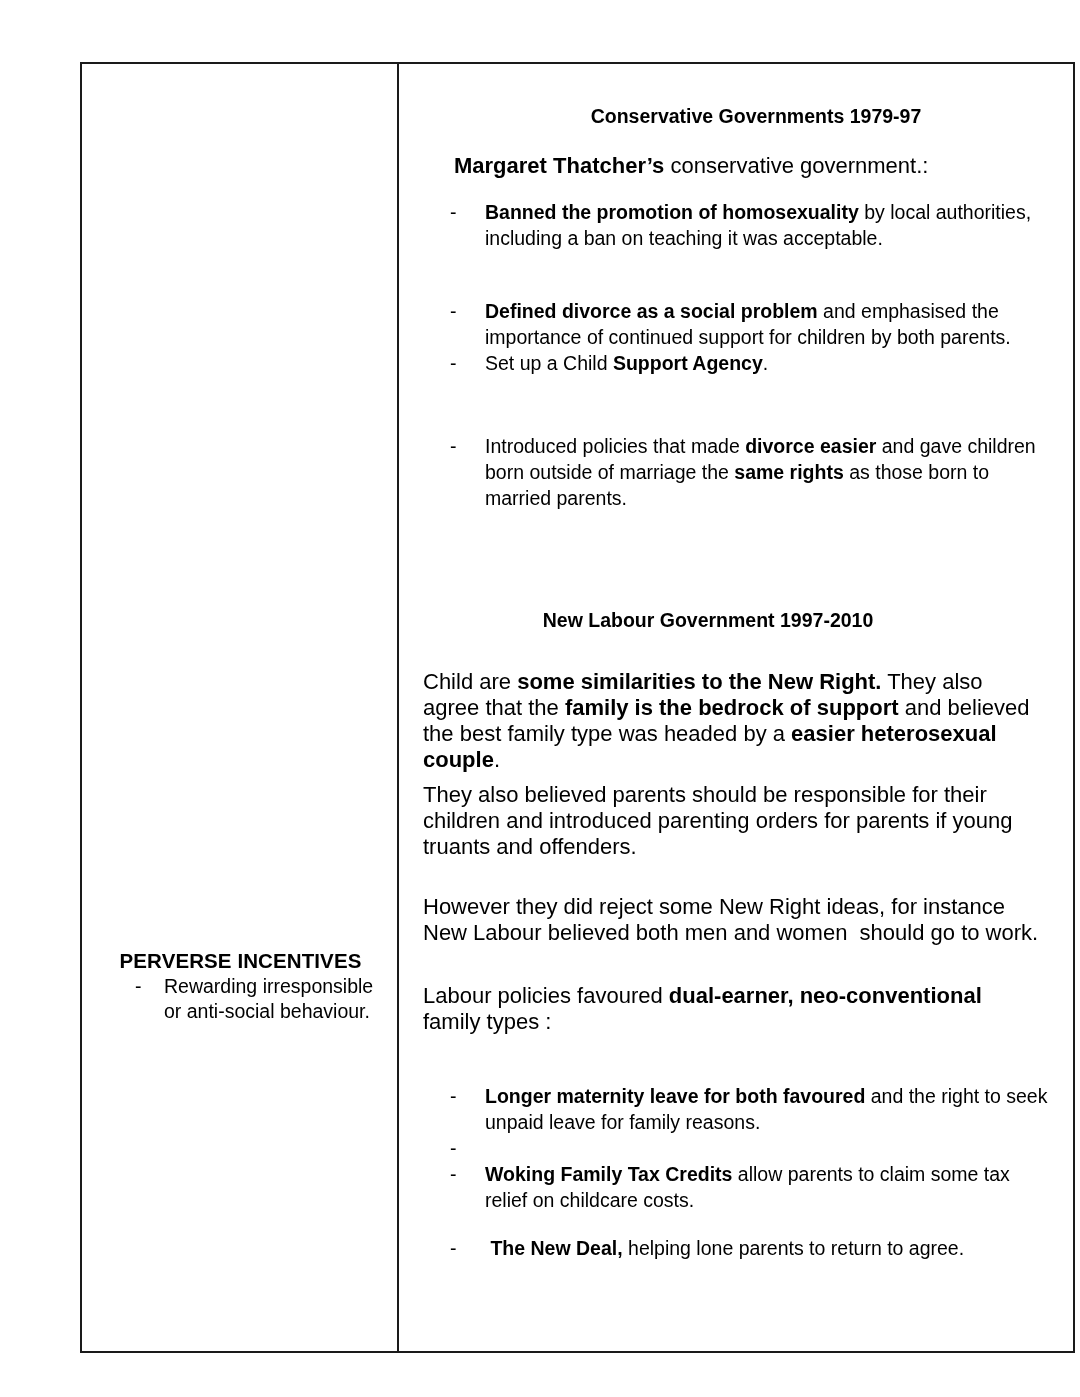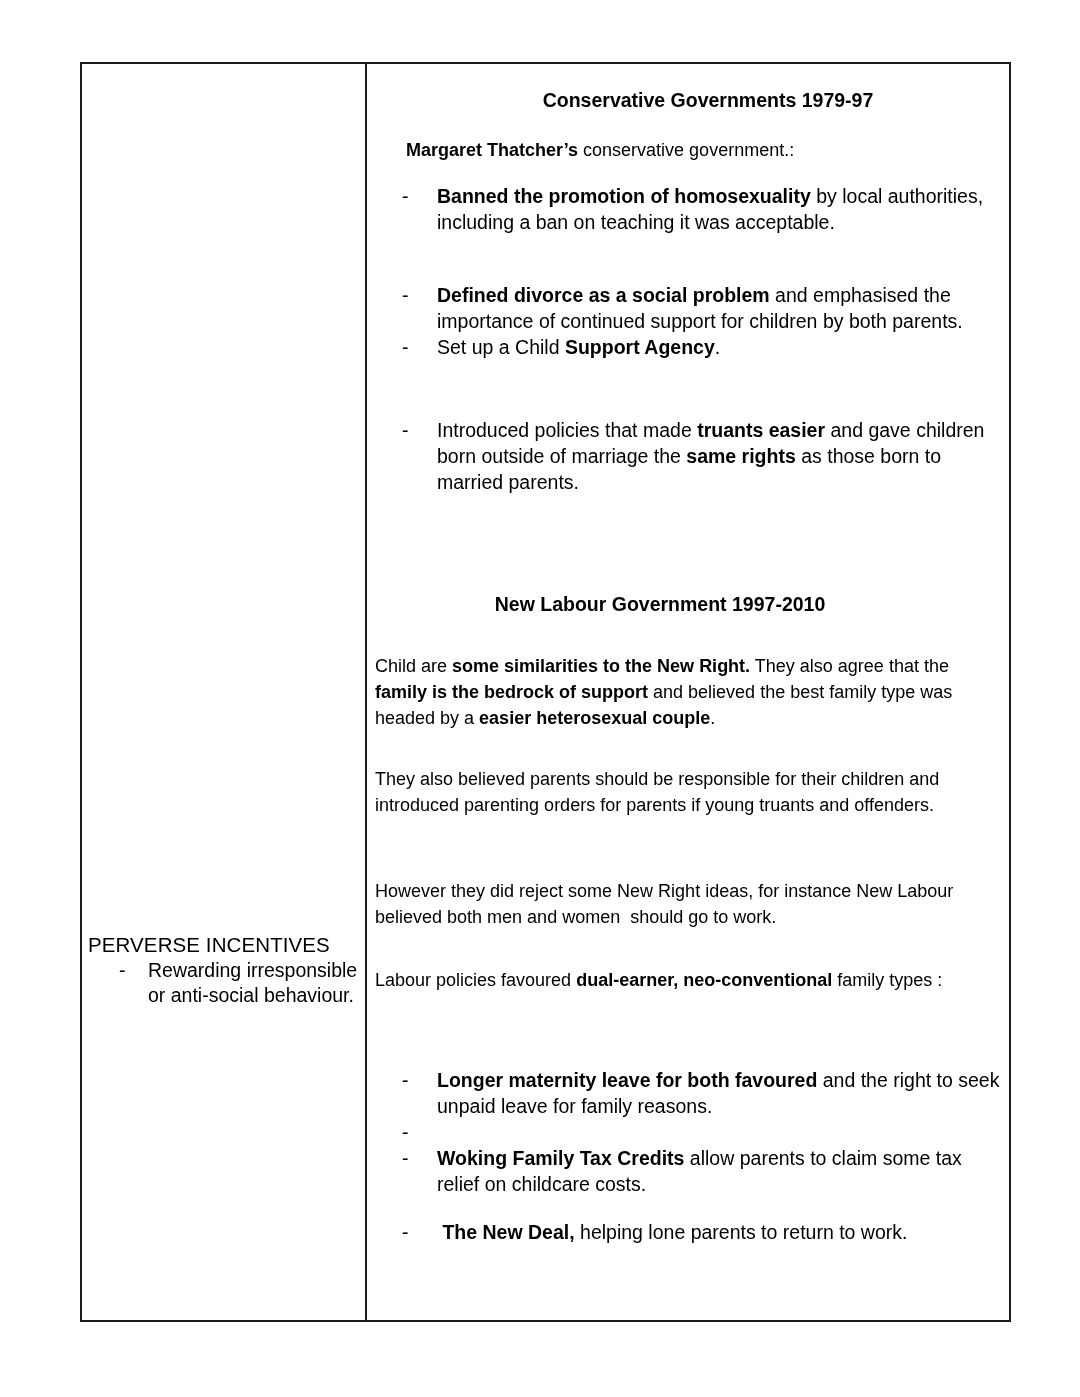--- a/index.html
+++ b/index.html
@@ -29,43 +29,44 @@
     left: 80px;
     top: 62px;
     width: 925px;
     height: 1260px;
     border-collapse: collapse;
     table-layout: fixed;
   }
   .notes-table td {
     border: 2.5px solid #1a1a1a;
     vertical-align: top;
-    padding: 0;
+    padding: 16px;
   }
   .col-left  { width: 283px; }
   .col-right { width: 642px; }
 
   .cell-inner {
     position: relative;
     width: 100%;
     height: 1255px;
   }
 
   
   .left-block {
     position: absolute;
     top: 868px;
     left: 6px;
     right: 4px;
   }
   .left-title {
     font-size: 20.5px;
-    font-weight: normal;
+    font-weight: bold;
     line-height: 26px;
     letter-spacing: 0.1px;
+    text-align: center;
   }
   .left-bullet {
     position: relative;
     padding-left: 60px;
     font-size: 19.5px;
     line-height: 24.5px;
   }
   .left-bullet .dash {
     position: absolute;
     left: 31px;
@@ -84,21 +85,21 @@
     font-size: 19.5px;
     font-weight: bold;
     text-align: center;
     line-height: 25px;
   }
   .heading.h1 { position: absolute; top: 24px;  left: 40px; right: 0; }
   .heading.h2 { position: absolute; top: 528px; left: 0; right: 56px; }
 
   .para {
     position: absolute;
-    font-size: 18px;
+    font-size: 22px;
     line-height: 26px;
   }
 
   .bullets {
     position: absolute;
     left: 35px;
     right: 0;
   }
   .bullet {
     position: relative;
@@ -162,21 +163,21 @@
               </div>
               <div class="bullet">
                 <span class="dash">-</span>
                 <span>Set up a Child </span><b>Support Agency</b><span>.</span>
               </div>
             </div>
 
             <div class="bullets" style="top:353px;">
               <div class="bullet">
                 <span class="dash">-</span>
-                <span>Introduced policies that made </span><b>truants easier</b><span> and gave children born outside of marriage the </span><b>same rights</b><span> as those born to married parents.</span>
+                <span>Introduced policies that made </span><b>divorce easier</b><span> and gave children born outside of marriage the </span><b>same rights</b><span> as those born to married parents.</span>
               </div>
             </div>
 
             <div class="heading h2">New Labour Government 1997-2010</div>
 
             <div class="para" style="top:589px; left:8px; right:20px;">
               <span>Child are </span><b>some similarities to the New Right.</b><span> They also agree that the </span><b>family is the bedrock of support</b><span> and believed the best family type was headed by a </span><b>easier heterosexual couple</b><span>.</span>
             </div>
 
             <div class="para" style="top:702px; left:8px; right:36px;">They also believed parents should be responsible for their children and introduced parenting orders for parents if young truants and offenders.</div>
@@ -197,21 +198,21 @@
               </div>
               <div class="bullet">
                 <span class="dash">-</span>
                 <b>Woking Family Tax Credits</b><span> allow parents to claim some tax relief on childcare costs.</span>
               </div>
             </div>
 
             <div class="bullets" style="top:1155px;">
               <div class="bullet">
                 <span class="dash">-</span>
-                <b class="sp"> The New Deal,</b><span> helping lone parents to return to work.</span>
+                <b class="sp"> The New Deal,</b><span> helping lone parents to return to agree.</span>
               </div>
             </div>
 
           </div>
         </div>
       </td>
 
     </tr>
   </tbody>
     </table>

